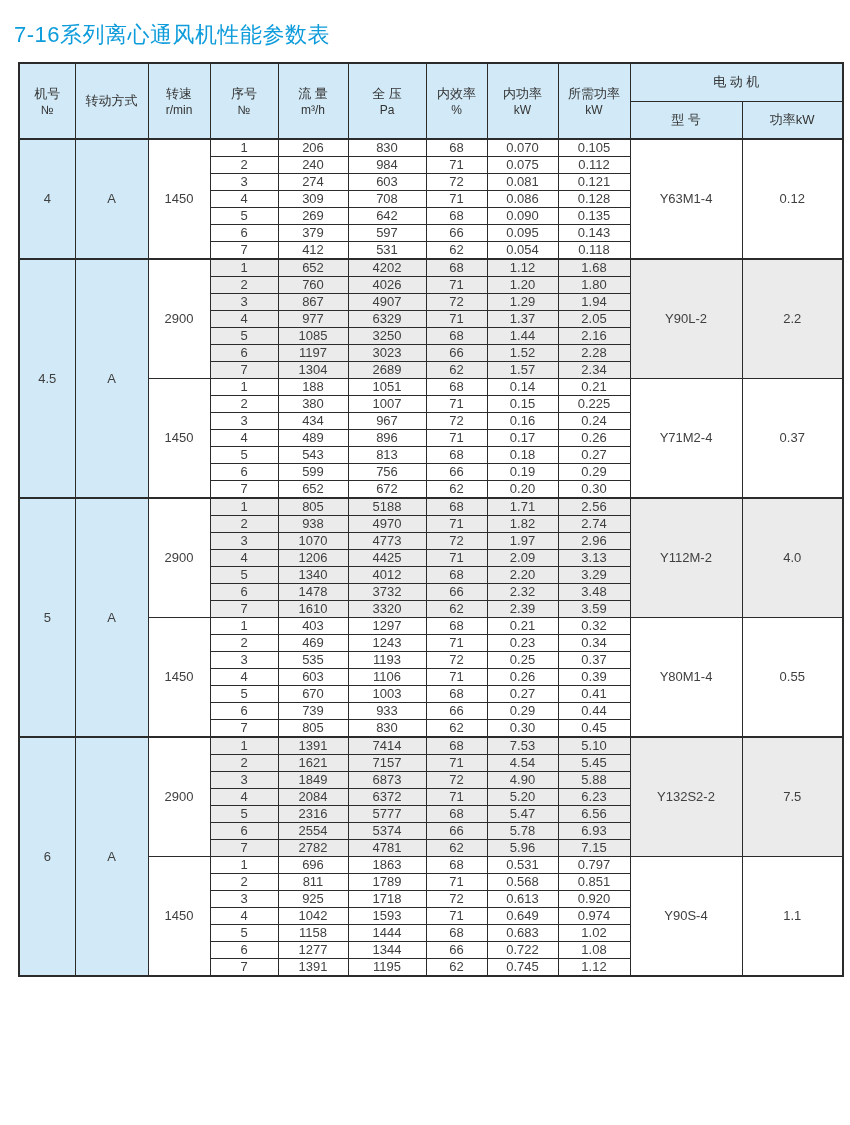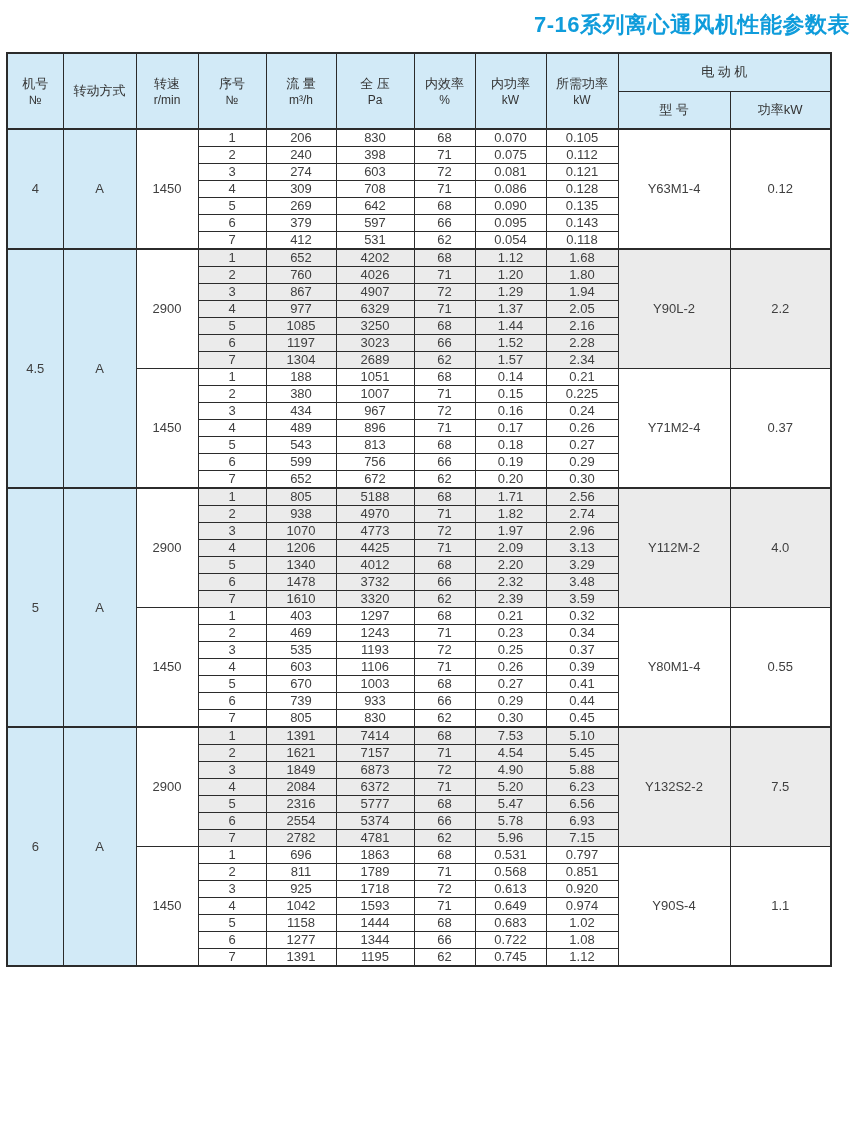--- a/index.html
+++ b/index.html
@@ -13,29 +13,28 @@
   }
   *{box-sizing:border-box;}
   html,body{margin:0;padding:0;}
   body{
     width:850px;height:1125px;
     background:#ffffff;
     font-family:"Liberation Sans","DejaVu Sans",sans-serif;
     color:var(--text-color);
   }
   .page-title{
-    margin:10px 0 12px 14px;
+    margin:20px 0 12px 14px;
     font-size:22px;
-    font-weight:bold;
+    font-weight:normal;
     color:var(--title-color);
     letter-spacing:0.5px;
-    text-align:right;
   }
   table.perf-table{
-    margin-left:6px;
+    margin-left:18px;
     width:824px;
     table-layout:fixed;
     border-collapse:collapse;
     border:2px solid var(--border-color);
   }
   .perf-table th,.perf-table td{
     border:1px solid var(--border-color);
     text-align:center;
     vertical-align:middle;
     padding:0;
@@ -133,21 +132,21 @@
         <td class="bg-white">830</td>
         <td class="bg-white">68</td>
         <td class="bg-white">0.070</td>
         <td class="bg-white">0.105</td>
         <td rowspan="7" class="bg-white">Y63M1-4</td>
         <td rowspan="7" class="bg-white">0.12</td>
       </tr>
       <tr>
         <td class="bg-white">2</td>
         <td class="bg-white">240</td>
-        <td class="bg-white">398</td>
+        <td class="bg-white">984</td>
         <td class="bg-white">71</td>
         <td class="bg-white">0.075</td>
         <td class="bg-white">0.112</td>
       </tr>
       <tr>
         <td class="bg-white">3</td>
         <td class="bg-white">274</td>
         <td class="bg-white">603</td>
         <td class="bg-white">72</td>
         <td class="bg-white">0.081</td>

